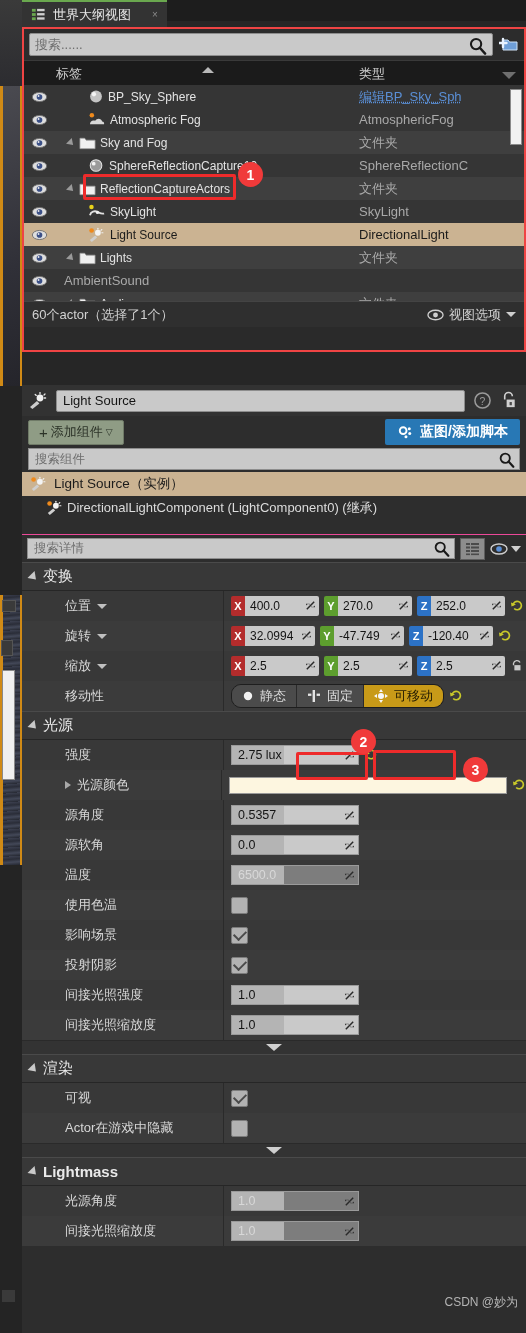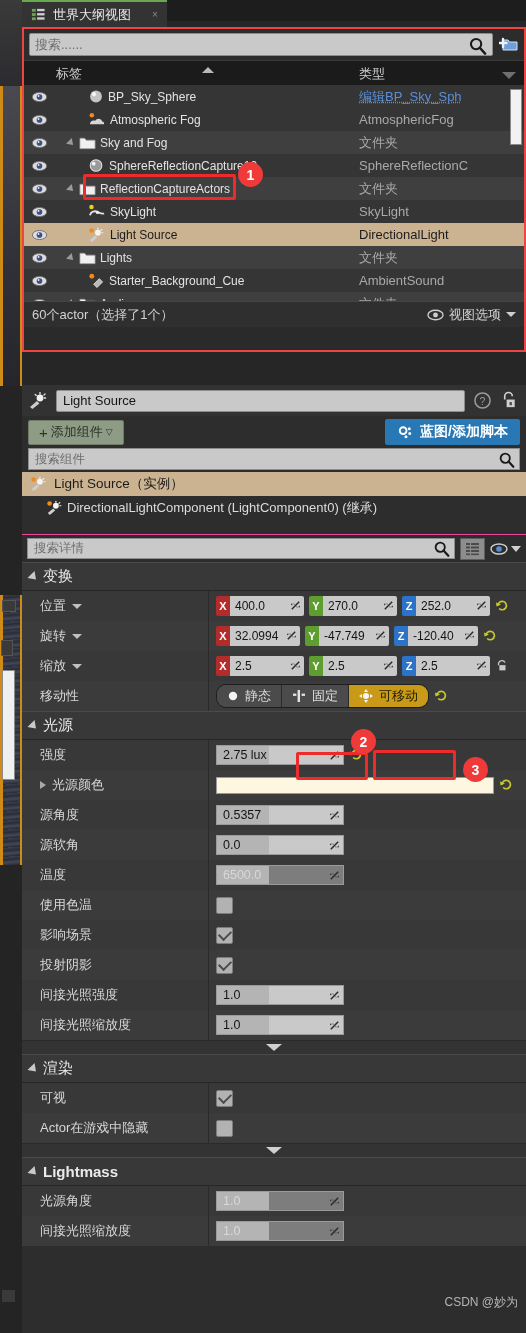--- a/index.html
+++ b/index.html
@@ -100,21 +100,21 @@
 
   
   .cat{display:flex;align-items:center;height:29px;background:#383838;border-top:1px solid #4a4a4a;
        border-bottom:1px solid #262626;padding-left:8px;gap:6px;}
   .cat .ctitle{font-size:15px;color:#eaeaea;}
   .cat .ctitle.bold{font-weight:bold;}
   .caret{width:0;height:0;border-left:7px solid #c9c9c9;border-top:5px solid transparent;
          border-bottom:5px solid transparent;transform:rotate(45deg);}
   .prow{display:flex;align-items:center;height:30px;position:relative;background:#383838;}
   .prow.d{background:#3b3b3b;}
-  .plabel{width:186px;padding-left:18px;font-size:13px;color:#d8d8d8;display:flex;align-items:center;gap:6px;}
+  .plabel{width:186px;padding-left:28px;font-size:13px;color:#d8d8d8;display:flex;align-items:center;gap:6px;margin-left:15px;}
   .pval{flex:1;display:flex;align-items:center;gap:5px;padding-left:7px;border-left:1px solid #2a2a2a;height:100%;}
 
   .axis{display:flex;align-items:center;height:20px;border-radius:2px;overflow:hidden;}
   .axis .tag{width:14px;height:20px;display:flex;align-items:center;justify-content:center;
              font-size:11px;font-weight:bold;color:#fff;}
   .axis .tag.x{background:#b32c2c;} .axis .tag.y{background:#5d9e2e;} .axis .tag.z{background:#2c72c6;}
   .axis .fld{width:74px;height:20px;background:#c9c9c9;display:flex;align-items:center;
              padding:0 2px 0 5px;font-size:12px;color:#141414;position:relative;}
   .axis .fld.narrow{width:70px;}
   .spin{position:absolute;right:3px;top:4px;width:11px;height:11px;}
@@ -353,27 +353,20 @@
           </span>
           <span class="ttype">文件夹</span>
         </div>
         <div class="trow dark">
           <span class="eye">
             <svg width="17" height="12" viewBox="0 0 18 12">
               <ellipse cx="9" cy="6" rx="7.6" ry="4.8" fill="#dedede" stroke="#6e6e6e" stroke-width="1"></ellipse>
               <circle cx="9" cy="6" r="3" fill="#3a4f86"></circle>
               <circle cx="8" cy="5" r="1" fill="#eaeaea"></circle>
             </svg>
-          </span>
-          <span class="tname indent2">
-            <svg width="17" height="15" viewBox="0 0 18 16">
-              <circle cx="4" cy="3.5" r="2.6" fill="#ef8a1c"></circle>
-              <path d="M6 12l6-6 3.5 3.5-6 6z" fill="#b9b9b9" stroke="#efefef" stroke-width="0.8"></path>
-            </svg>
-            <span class="tlabel">Starter_Background_Cue</span>
           </span>
           <span class="ttype">AmbientSound</span>
         </div>
         <div class="trow alt">
           <span class="eye">
             <svg width="17" height="12" viewBox="0 0 18 12">
               <ellipse cx="9" cy="6" rx="7.6" ry="4.8" fill="#dedede" stroke="#6e6e6e" stroke-width="1"></ellipse>
               <circle cx="9" cy="6" r="3" fill="#3a4f86"></circle>
               <circle cx="8" cy="5" r="1" fill="#eaeaea"></circle>
             </svg>

